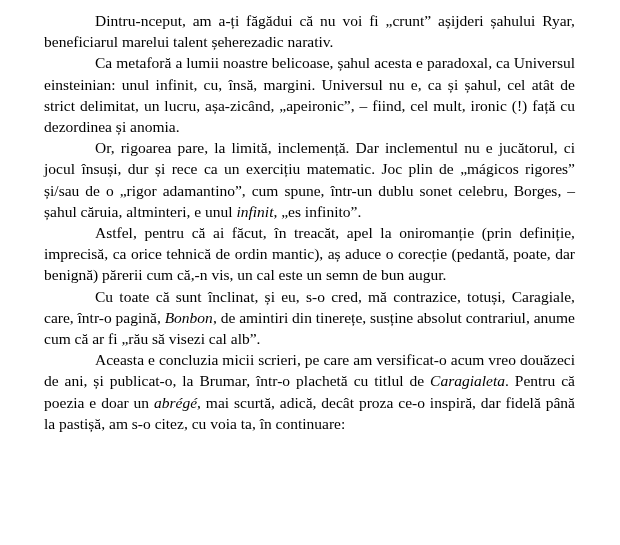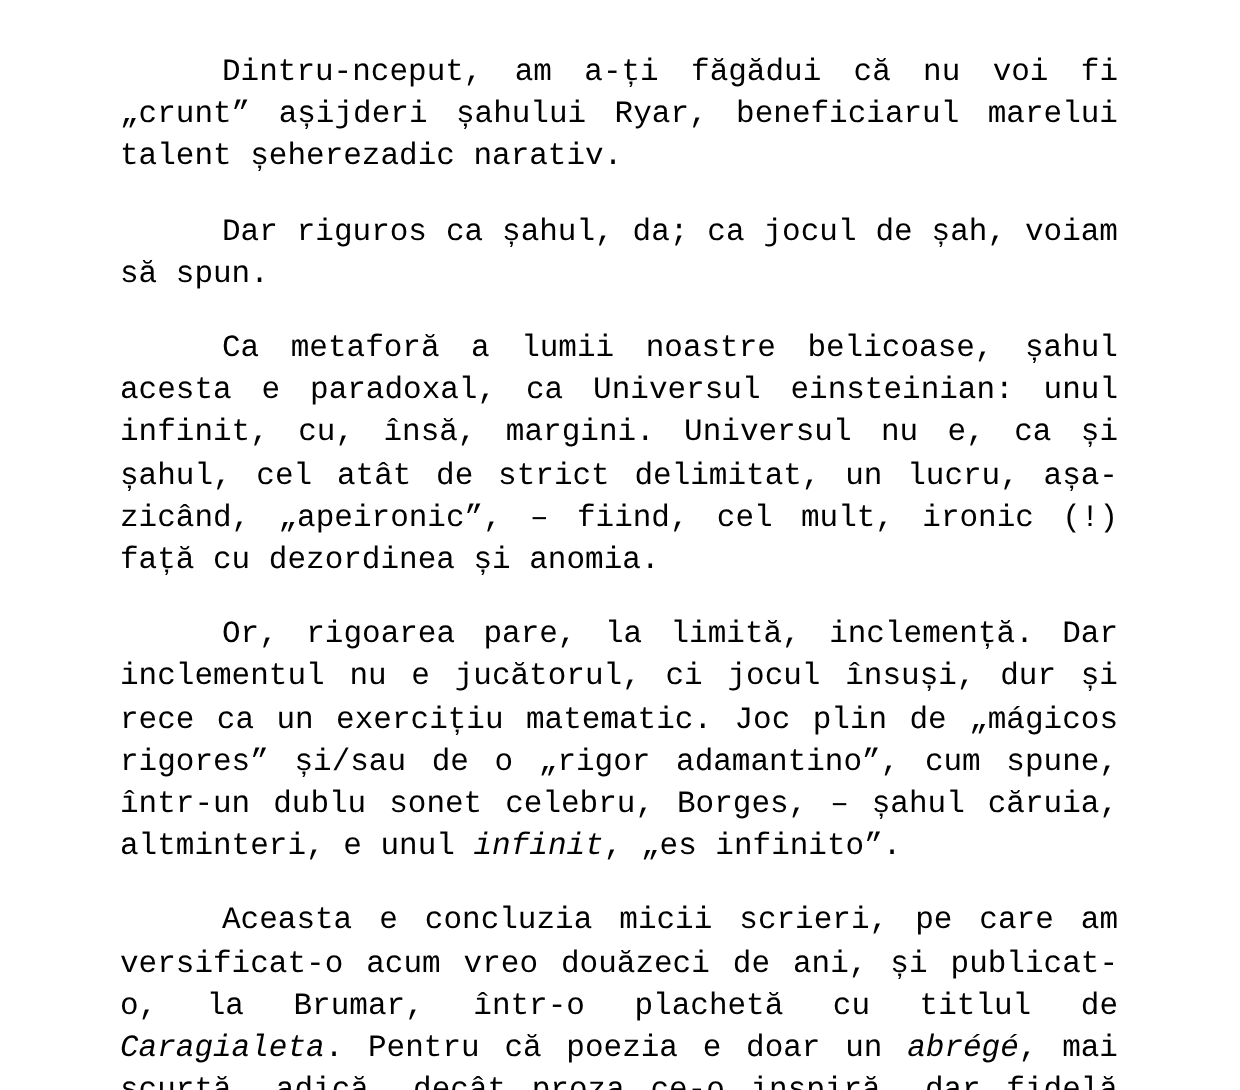--- a/index.html
+++ b/index.html
@@ -13,36 +13,37 @@
     overflow: hidden;
   }
   .page {
     box-sizing: border-box;
     width: 620px;
     height: 545px;
     padding: 10px 45px 0 44px;
     background: #ffffff;
   }
   .page p {
-    margin: 16px;
-    font-family: Liberation Mono, monospace;
+    margin: 0;
+    font-family: Liberation Serif, serif;
     font-size: 15.5px;
     line-height: 21.2px;
     color: #000000;
     text-align: justify;
     text-indent: 51px;
   }
   .page p span.it {
     font-style: italic;
   }
 </style>
 </head>
 <body>
 
 <div class="page">
   <div id="text-container">
       <p><span>Dintru-nceput, am a-ți făgădui că nu voi fi „crunt” așijderi șahului Ryar, beneficiarul marelui talent șeherezadic narativ.</span></p>
-      <p><span>Dar riguros ca șahul, da; ca jocul de șah, voiam să spun.</span></p>
       <p><span>Ca metaforă a lumii noastre belicoase, șahul acesta e paradoxal, ca Universul einsteinian: unul infinit, cu, însă, margini. Universul nu e, ca și șahul, cel atât de strict delimitat, un lucru, așa-zicând, „apeironic”, – fiind, cel mult, ironic (!) față cu dezordinea și anomia.</span></p>
       <p><span>Or, rigoarea pare, la limită, inclemență. Dar inclementul nu e jucătorul, ci jocul însuși, dur și rece ca un exercițiu matematic. Joc plin de „mágicos rigores” și/sau de o „rigor adamantino”, cum spune, într-un dublu sonet celebru, Borges, – șahul căruia, altminteri, e unul </span><span class="it">infinit</span><span>, „es infinito”.</span></p>
+      <p><span>Astfel, pentru că ai făcut, în treacăt, apel la oniromanție (prin definiție, imprecisă, ca orice tehnică de ordin mantic), aș aduce o corecție (pedantă, poate, dar benignă) părerii cum că,-n vis, un cal este un semn de bun augur.</span></p>
+      <p><span>Cu toate că sunt înclinat, și eu, s-o cred, mă contrazice, totuși, Caragiale, care, într-o pagină, </span><span class="it">Bonbon</span><span>, de amintiri din tinerețe, susține absolut contrariul, anume cum că ar fi „rău să visezi cal alb”.</span></p>
       <p><span>Aceasta e concluzia micii scrieri, pe care am versificat-o acum vreo douăzeci de ani, și publicat-o, la Brumar, într-o plachetă cu titlul de </span><span class="it">Caragialeta</span><span>. Pentru că poezia e doar un </span><span class="it">abrégé</span><span>, mai scurtă, adică, decât proza ce-o inspiră, dar fidelă până la pastișă, am s-o citez, cu voia ta, în continuare:</span></p>
     </div>
 </div>
 
 </body></html>

